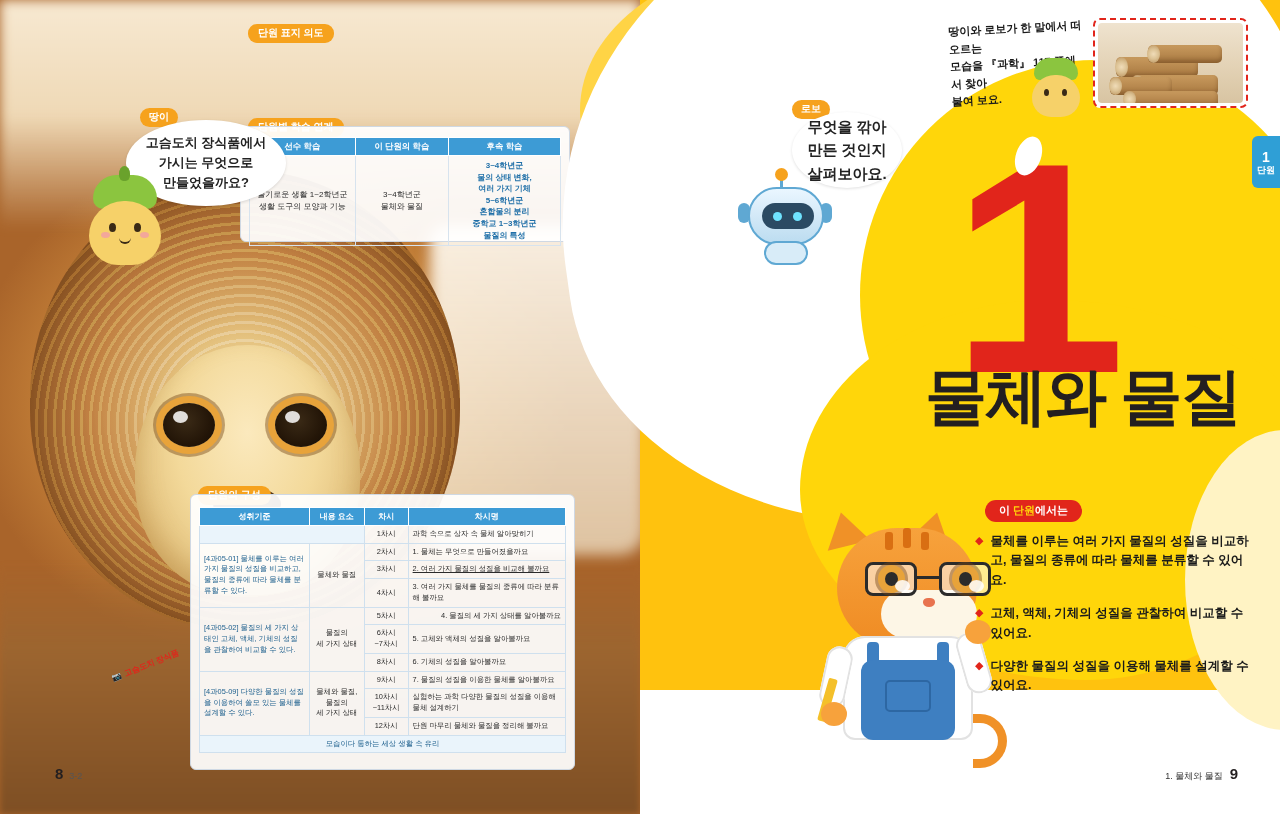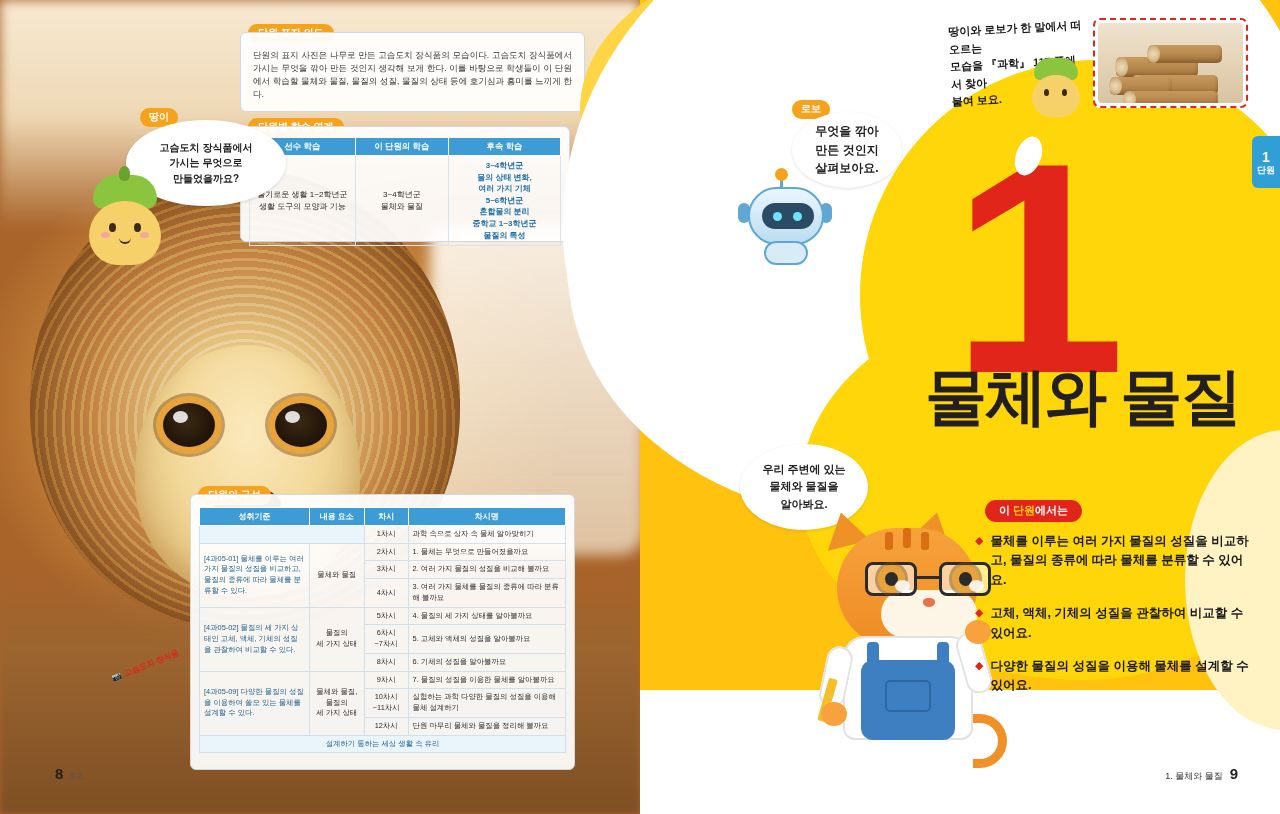--- a/index.html
+++ b/index.html
@@ -156,21 +156,21 @@
   table.comp th { background:#3d9bd5; color:#fff; padding:3px 2px; font-size:8px; border:1px solid #fff; text-align:center; }
   table.comp td { border:1px solid #cfe0ee; padding:3px 4px; color:#2b2b2b; line-height:1.45; vertical-align:middle; }
   table.comp td.c { text-align:center; }
   table.comp td.std { color:#21628f; }
   table.comp tr.last td { background:#eaf4fb; text-align:center; color:#21628f; }
 
   
   .bubble {
     position:absolute; background:#ffffff; border-radius:50%;
     display:flex; align-items:center; justify-content:center; text-align:center;
-    font-size:10px; line-height:1.55; color:#222; font-weight:bold;
+    font-size:13px; line-height:1.55; color:#222; font-weight:bold;
     box-shadow:0 1px 3px rgba(0,0,0,.12);
   }
   .name-tag {
     position:absolute; background:#f6a21d; color:#fff; font-size:10px; font-weight:bold;
     padding:2px 9px 3px; border-radius:10px;
   }
 
   
   .hand-note {
     position:absolute; left:950px; top:20px; width:135px;
@@ -294,23 +294,20 @@
         <div class="snout"></div>
       </div>
     </div>
   </div>
 
   <div class="credit">
     <span class="cam">📷</span><span>고슴도치 장식품</span>
   </div>
 
   <div class="tagbox" id="intent-tag">단원 표지 의도</div>
-  <div class="panel" id="intent-panel">
-    <p>단원의 표지 사진은 나무로 만든 고슴도치 장식품의 모습이다. 고슴도치 장식품에서 가시는 무엇을 깎아 만든 것인지 생각해 보게 한다. 이를 바탕으로 학생들이 이 단원에서 학습할 물체와 물질, 물질의 성질, 물질의 상태 등에 호기심과 흥미를 느끼게 한다.</p>
-  </div>
 
   <div class="tagbox" id="seq-tag">단원별 학습 연계</div>
   <div class="panel" id="seq-panel">
     <table class="seq">
       <thead>
         <tr>
           <th style="white-space: pre-line;">선수 학습</th>
           <th style="white-space: pre-line;">이 단원의 학습</th>
           <th style="white-space: pre-line;">후속 학습</th>
         </tr>
@@ -351,32 +348,32 @@
           <td style="white-space: pre-line;">과학 속으로  상자 속 물체 알아맞히기</td>
         </tr>
         <tr>
           <td class="std" rowspan="3" style="white-space: pre-line;">[4과05-01] 물체를 이루는 여러 가지 물질의 성질을 비교하고, 물질의 종류에 따라 물체를 분류할 수 있다.</td>
           <td class="c" rowspan="3" style="white-space: pre-line;">물체와 물질</td>
           <td class="c" style="white-space: pre-line;">2차시</td>
           <td style="white-space: pre-line; border-radius: 7px;">1. 물체는 무엇으로 만들어졌을까요</td>
         </tr>
         <tr>
           <td class="c" style="white-space: pre-line;">3차시</td>
-          <td style="white-space: pre-line;">2. 여러 가지 물질의 성질을 비교해 볼까요</td>
+          <td style="white-space: pre-line; text-decoration: underline;">2. 여러 가지 물질의 성질을 비교해 볼까요</td>
         </tr>
         <tr>
           <td class="c" style="white-space: pre-line;">4차시</td>
           <td style="white-space: pre-line;">3. 여러 가지 물체를 물질의 종류에 따라 분류해 볼까요</td>
         </tr>
         <tr>
           <td class="std" rowspan="3" style="white-space: pre-line;">[4과05-02] 물질의 세 가지 상태인 고체, 액체, 기체의 성질을 관찰하여 비교할 수 있다.</td>
           <td class="c" rowspan="3" style="white-space: pre-line;">물질의
 세 가지 상태</td>
           <td class="c" style="white-space: pre-line;">5차시</td>
-          <td style="white-space: pre-line;">4. 물질의 세 가지 상태를 알아볼까요</td>
+          <td style="white-space: pre-line; text-align: right;">4. 물질의 세 가지 상태를 알아볼까요</td>
         </tr>
         <tr>
           <td class="c" style="white-space: pre-line;">6차시
 ~7차시</td>
           <td style="white-space: pre-line;">5. 고체와 액체의 성질을 알아볼까요</td>
         </tr>
         <tr>
           <td class="c" style="white-space: pre-line;">8차시</td>
           <td style="white-space: pre-line;">6. 기체의 성질을 알아볼까요</td>
         </tr>
@@ -391,21 +388,21 @@
         <tr>
           <td class="c" style="white-space: pre-line;">10차시
 ~11차시</td>
           <td style="white-space: pre-line;">실험하는 과학  다양한 물질의 성질을 이용해 물체 설계하기</td>
         </tr>
         <tr>
           <td class="c" style="white-space: pre-line;">12차시</td>
           <td style="white-space: pre-line;">단원 마무리  물체와 물질을 정리해 볼까요</td>
         </tr>
         <tr class="last">
-          <td colspan="4" style="white-space: pre-line;">설계하기 통하는 세상  생활 속 유리</td>
+          <td colspan="4" style="white-space: pre-line;">모습이다 통하는 세상  생활 속 유리</td>
         </tr>
       </tbody>
     </table>
   </div>
 
   <div class="name-tag" style="left:140px; top:108px;">땅이</div>
   <div class="bubble" style="left:126px; top:120px; width:160px; height:86px; white-space:pre-line;">고슴도치 장식품에서
 가시는 무엇으로
 만들었을까요?</div>
   <div class="char acorn">
@@ -477,41 +474,38 @@
 
   <div class="char" style="left:1028px; top:58px; width:56px; height:66px;">
     <div style="position:absolute;left:6px;top:0;width:44px;height:22px;border-radius:22px 22px 9px 9px;background:#8bc53f;"></div>
     <div style="position:absolute;left:4px;top:17px;width:48px;height:42px;border-radius:24px 24px 20px 20px;background:#f6d169;">
       <div style="position:absolute;left:12px;top:14px;width:5px;height:7px;background:#3a2a16;border-radius:50%;"></div>
       <div style="position:absolute;left:30px;top:14px;width:5px;height:7px;background:#3a2a16;border-radius:50%;"></div>
     </div>
   </div>
 
   <div class="name-tag" style="left:792px; top:100px;">로보</div>
-  <div class="bubble" style="left:792px; top:112px; width:110px; height:76px; white-space:pre-line; font-size:12px;">무엇을 깎아
+  <div class="bubble" style="left:792px; top:112px; width:110px; height:76px; white-space:pre-line; font-size:15px;">무엇을 깎아
 만든 것인지
 살펴보아요.</div>
   <div class="char robot">
     <div class="ant">
         <div class="b"></div>
       </div>
     <div class="ear l"></div>
     <div class="ear r"></div>
     <div class="head">
       <div class="visor">
         <div class="veye l"></div>
         <div class="veye r"></div>
       </div>
     </div>
     <div class="body"></div>
   </div>
 
-  <div class="bubble" style="left:740px; top:444px; width:128px; height:86px; white-space:pre-line; font-size:11px;">우리 주변에 있는
-물체와 물질을
-알아봐요.</div>
 
   <div class="char cat">
     <div class="ear l"></div>
     <div class="ear r"></div>
     <div class="head">
       <div class="stripe" style="left:48px; top:4px; width:8px; height:18px;"></div>
       <div class="stripe" style="left:66px; top:0px; width:8px; height:20px;"></div>
       <div class="stripe" style="left:84px; top:4px; width:8px; height:18px;"></div>
       <div class="muzzle"></div>
       <div class="nose"></div>

